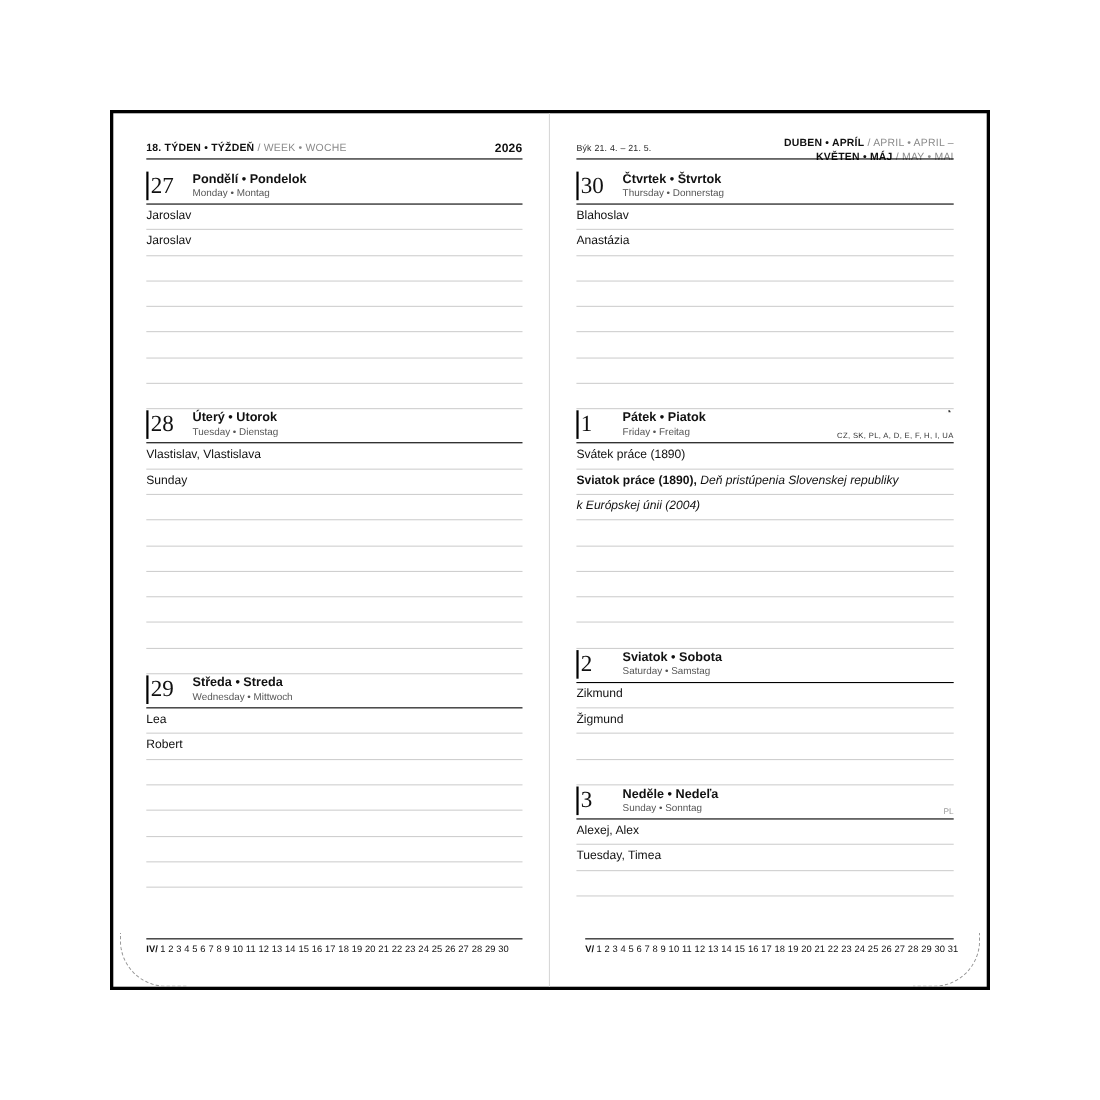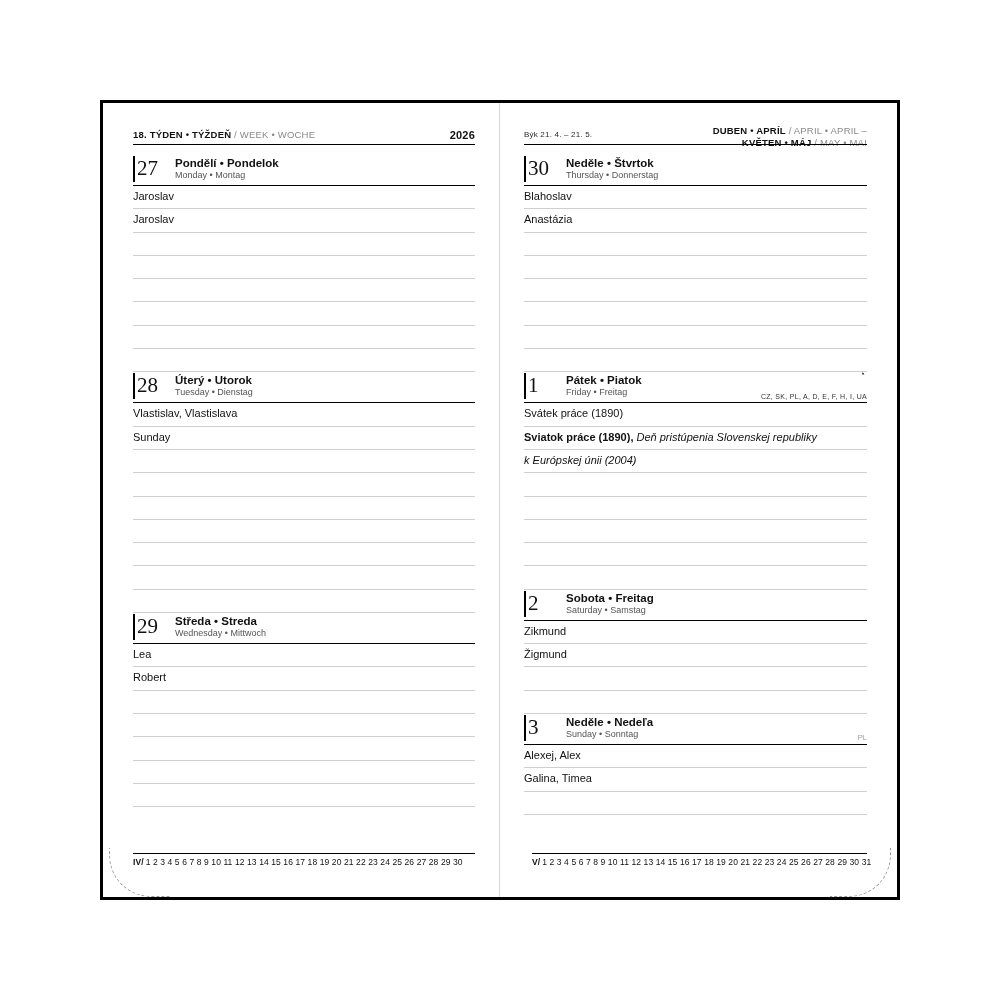--- a/index.html
+++ b/index.html
@@ -310,21 +310,21 @@
           </div>
         </div>
         <div class="head-rule"></div>
       </div>
 
       <div class="day">
         <div class="day-head">
           <div class="day-bar"></div>
           <div class="day-num">30</div>
           <div class="day-name">
-            <span class="b">Neděle • Štvrtok</span>
+            <span class="b">Čtvrtek • Štvrtok</span>
           </div>
           <div class="day-sub">Thursday • Donnerstag</div>
         </div>
         <div class="lines">
           <div class="line">Blahoslav</div>
           <div class="line">Anastázia</div>
           <div class="line"></div>
           <div class="line"></div>
           <div class="line"></div>
           <div class="line"></div>
@@ -358,21 +358,21 @@
           <div class="line"></div>
           <div class="line"></div>
         </div>
       </div>
 
       <div class="day">
         <div class="day-head">
           <div class="day-bar"></div>
           <div class="day-num">2</div>
           <div class="day-name">
-            <span class="b">Sobota • Freitag</span>
+            <span class="b">Sviatok • Sobota</span>
           </div>
           <div class="day-sub">Saturday • Samstag</div>
         </div>
         <div class="lines">
           <div class="line">Zikmund</div>
           <div class="line">Žigmund</div>
           <div class="line"></div>
           <div class="line"></div>
         </div>
       </div>
@@ -382,21 +382,21 @@
           <div class="day-bar"></div>
           <div class="day-num">3</div>
           <div class="day-name">
             <span class="b">Neděle • Nedeľa</span>
           </div>
           <div class="day-sub">Sunday • Sonntag</div>
           <div class="day-flag-right">PL</div>
         </div>
         <div class="lines">
           <div class="line">Alexej, Alex</div>
-          <div class="line">Galina, Timea</div>
+          <div class="line">Tuesday, Timea</div>
           <div class="line"></div>
         </div>
       </div>
 
       <div class="footer">
         <span class="mon">V/</span><span>1 2 3 4 5 6 7 8 9 10 11 12 13 14 15 16 17 18 19 20 21 22 23 24 25 26 27 28 29 30 31</span>
       </div>
       <div class="corner r"></div>
     </div>
 

